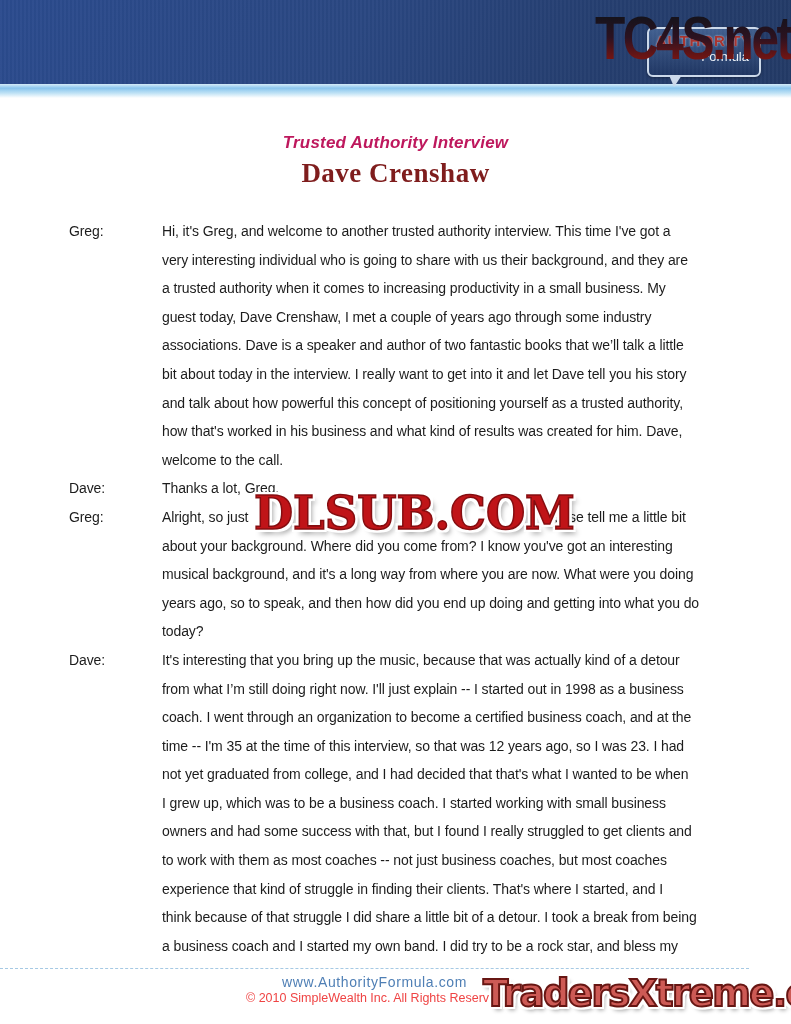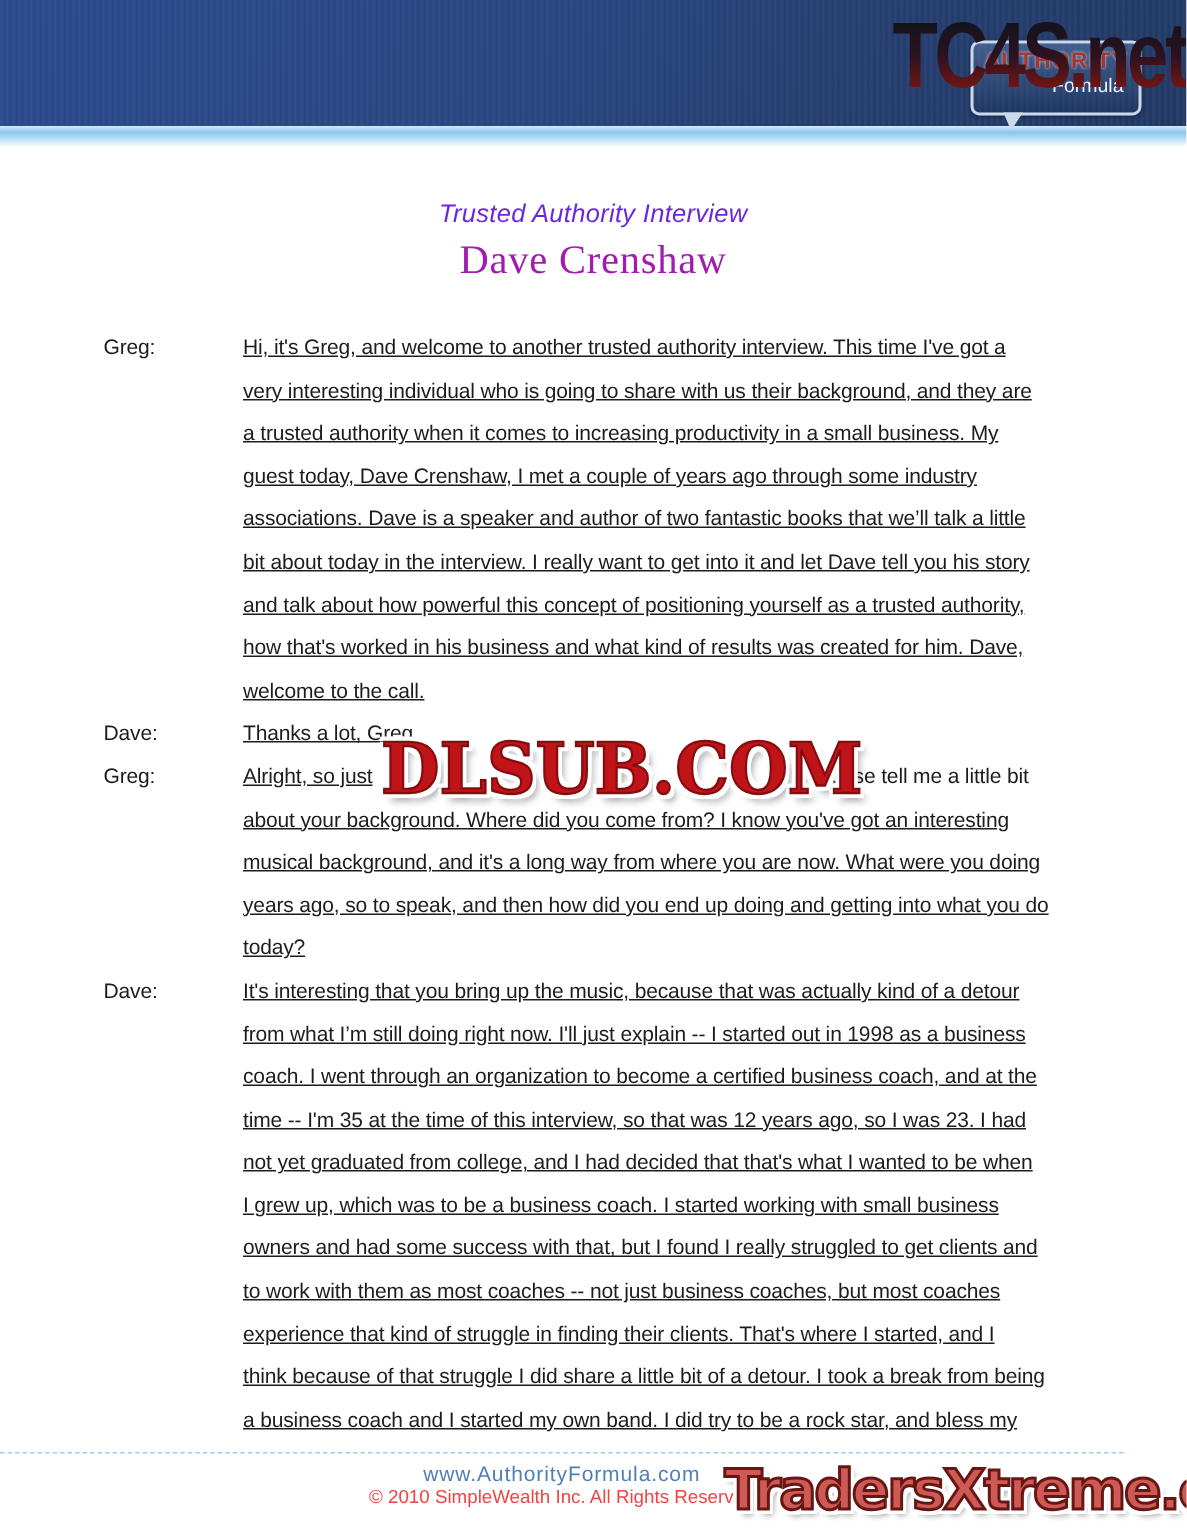--- a/index.html
+++ b/index.html
@@ -45,36 +45,36 @@
   }
   .af-tail{
     position:absolute;left:18px;bottom:-12px;
     width:0;height:0;
     border-left:9px solid transparent;border-right:4px solid transparent;
     border-top:12px solid #ccd9ea;transform:skewX(-18deg);
   }
   
   .doc-title{position:absolute;top:133px;left:0;width:791px;text-align:center;}
   .doc-subtitle{
-    font-size:17px;font-weight:normal;font-style:italic;color:#6d28d9;
+    font-size:17px;font-weight:bold;font-style:italic;color:#be185d;
     letter-spacing:.2px;
   }
   .doc-name{
     margin-top:5px;font-family:"Liberation Serif",serif;
-    font-size:27px;font-weight:normal;color:#a21caf;letter-spacing:.5px;
+    font-size:27px;font-weight:bold;color:#7f1d1d;letter-spacing:.5px;
   }
   
   .transcript{
     position:absolute;top:217px;left:69px;width:660px;
     font-size:14px;letter-spacing:-.1px;color:#1c1c1c;
   }
   .entry{display:flex;}
   .speaker{width:93px;flex-shrink:0;line-height:28.6px;}
   .lines{width:560px;}
-  .line{position:relative;height:28.6px;line-height:28.6px;white-space:nowrap;text-decoration:underline;}
+  .line{position:relative;height:28.6px;line-height:28.6px;white-space:nowrap;}
   .line .post{position:absolute;top:0;}
   
   .wm-center{
     position:absolute;top:486px;left:254px;z-index:5;
     font-family:"DejaVu Serif",serif;font-weight:bold;
     font-size:45px;letter-spacing:0px;
     color:#c01418;-webkit-text-stroke:1.5px #850d10;
     text-shadow:
       -3px -3px 0 #fff,3px -3px 0 #fff,-3px 3px 0 #fff,3px 3px 0 #fff,
       0 -3px 0 #fff,0 3px 0 #fff,-3px 0 0 #fff,3px 0 0 #fff,

